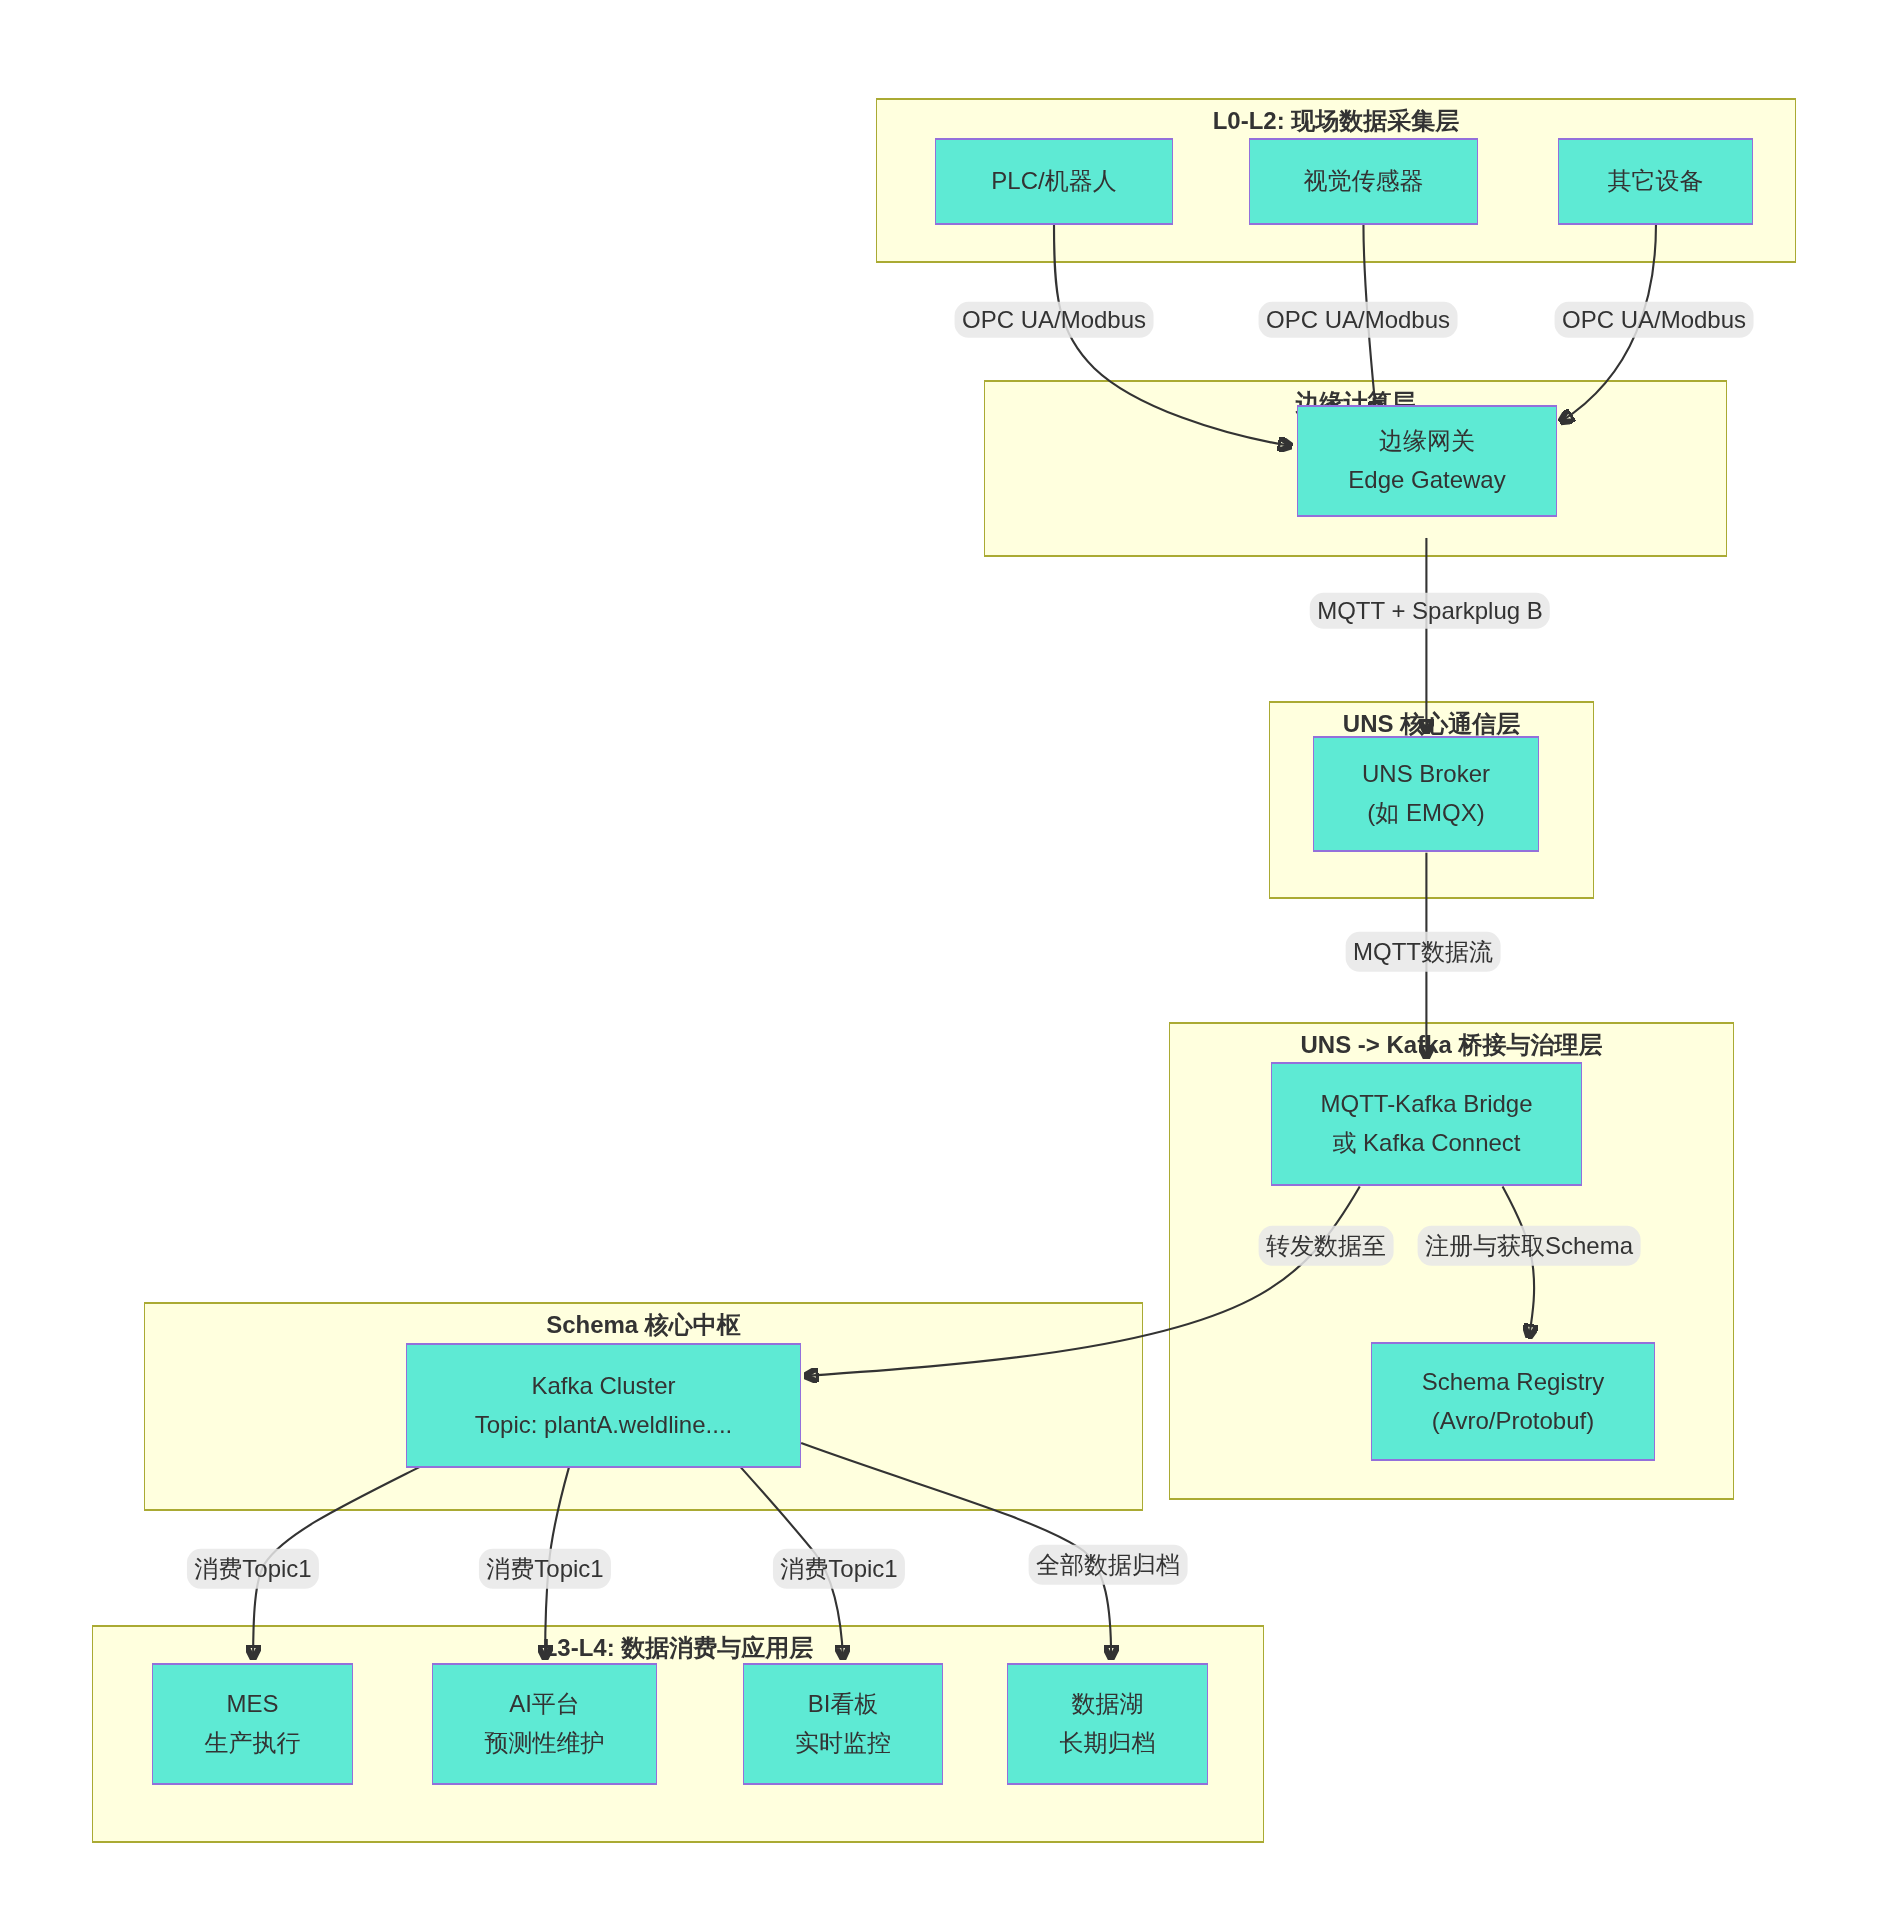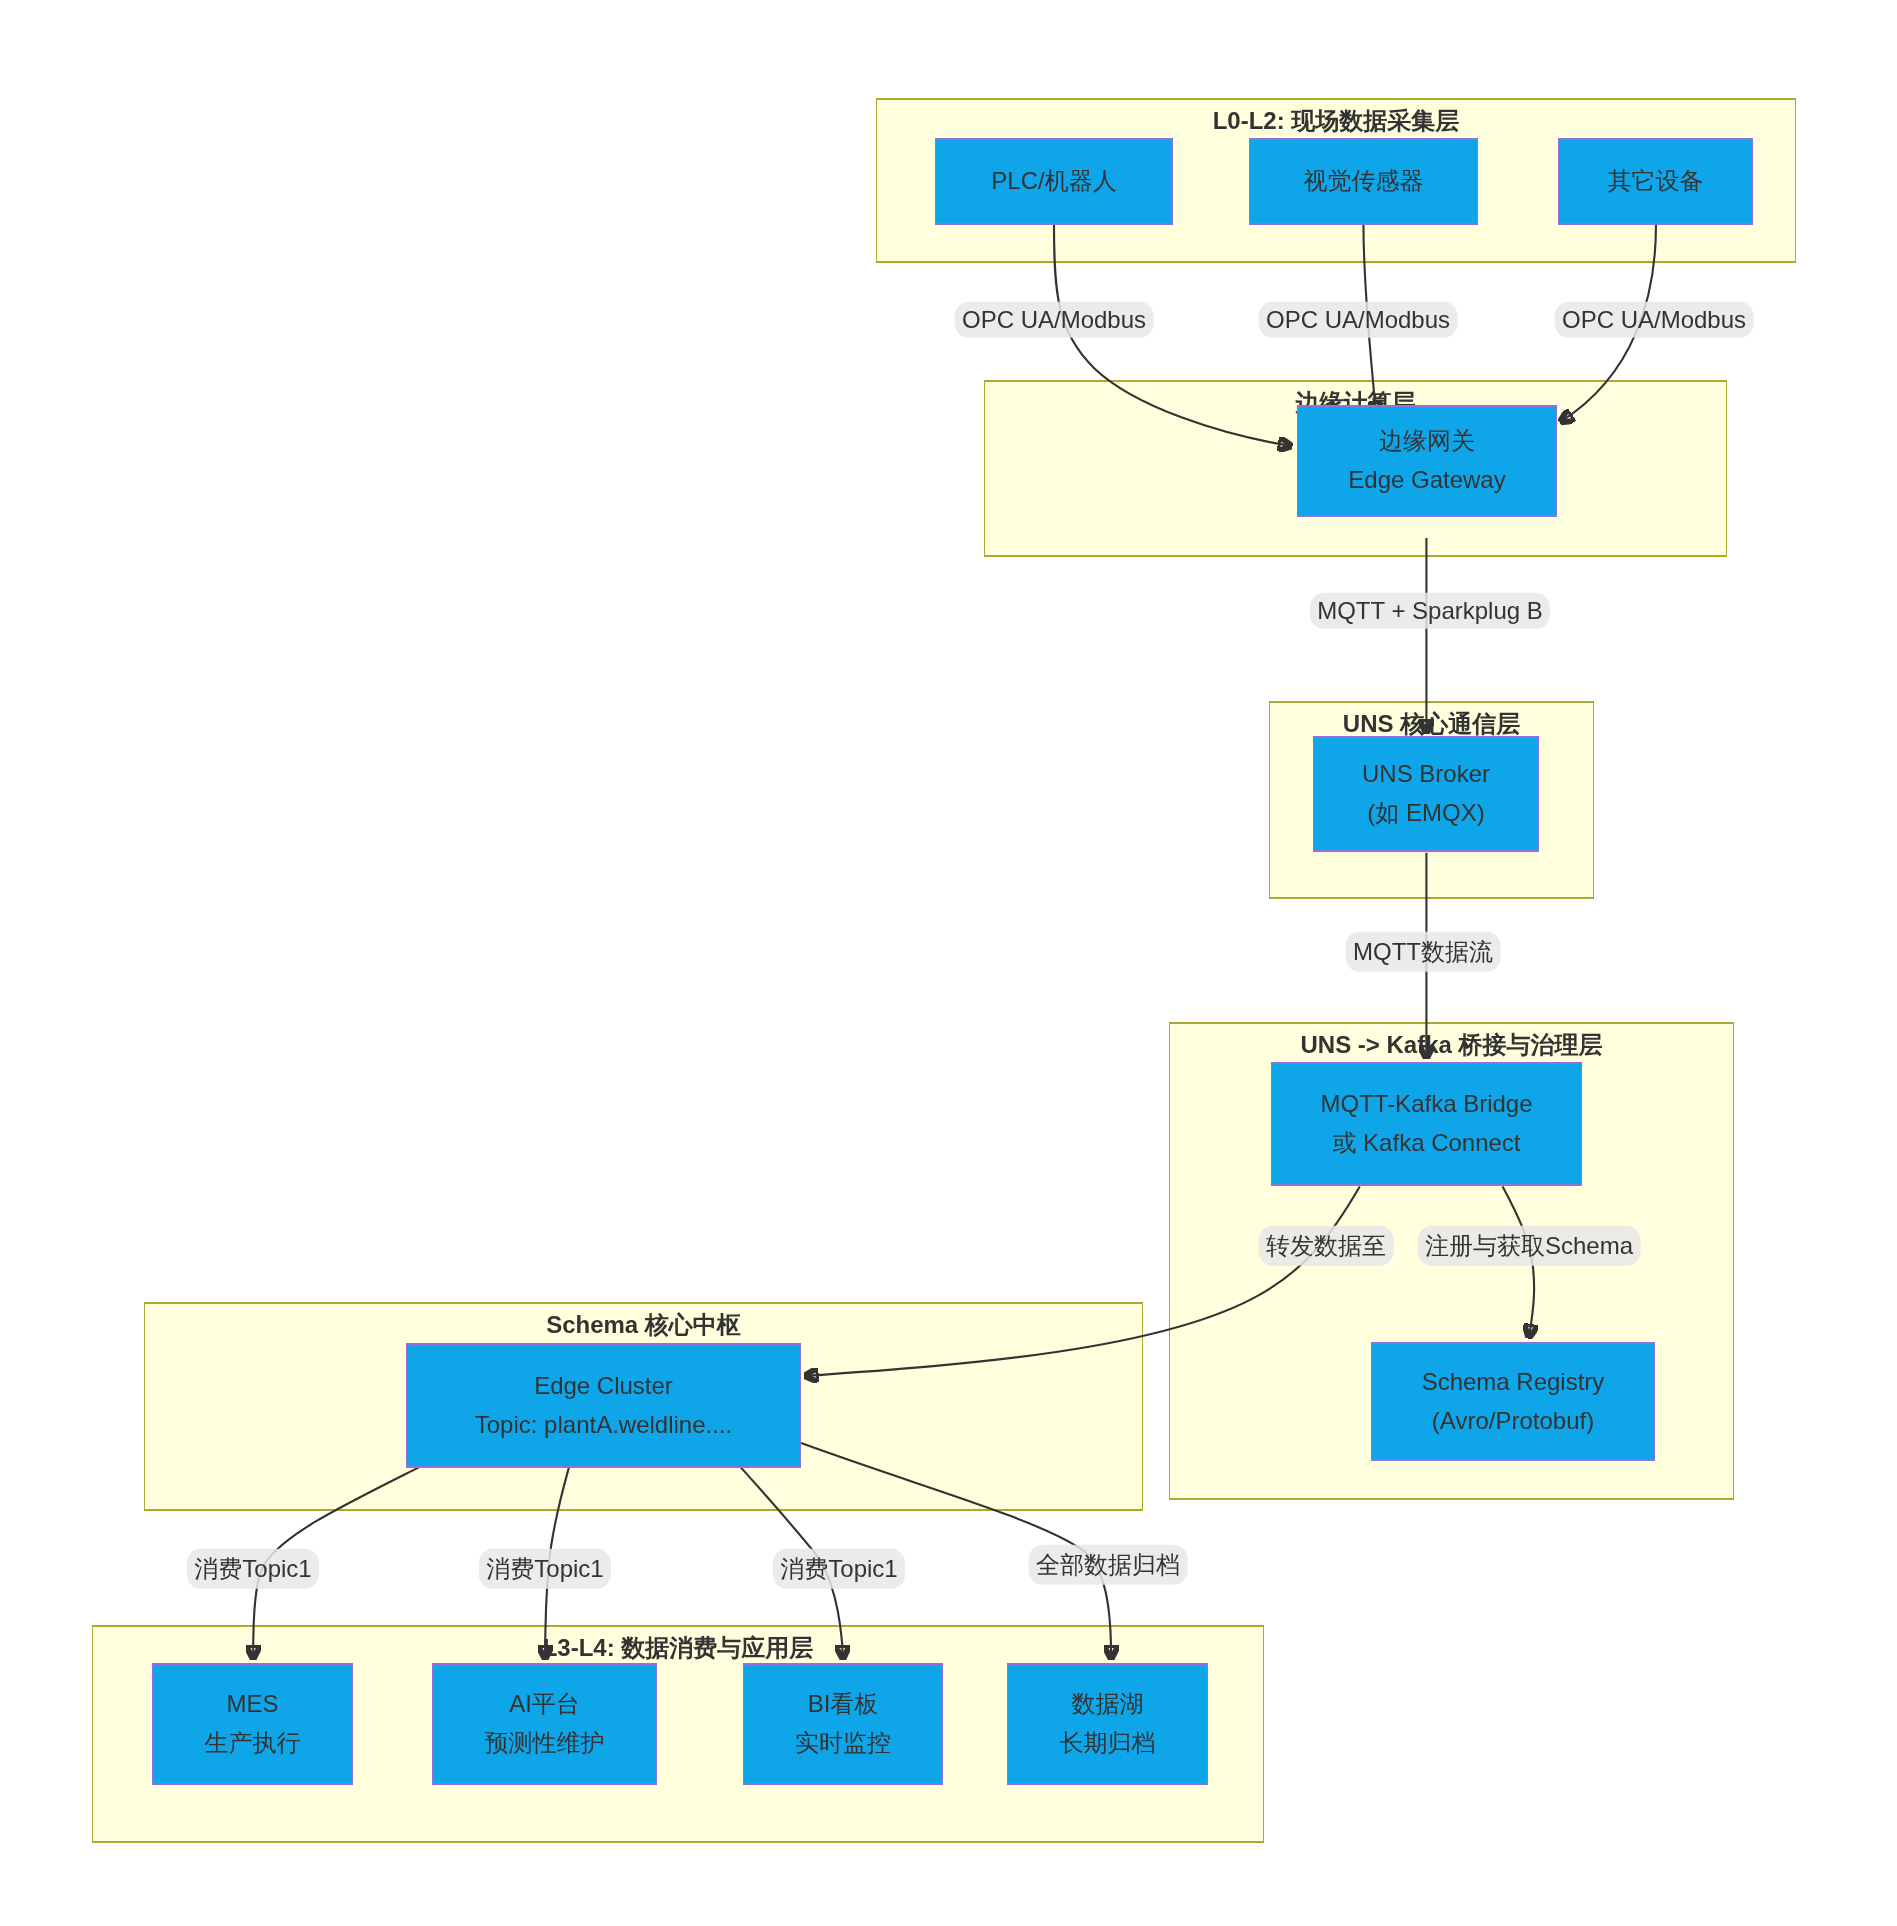--- a/index.html
+++ b/index.html
@@ -42,21 +42,21 @@
     top: 0;
     z-index: 2;
   }
   svg#edges path {
     fill: none;
     stroke: #333333;
     stroke-width: 4;
   }
   .node {
     position: absolute;
-    background: #0ea5e9;
+    background: #5eead4;
     border: 1.6px solid #9370DB;
     border-top-width: 2.6px;
     border-bottom-width: 2.6px;
     box-sizing: border-box;
     display: flex;
     flex-direction: column;
     justify-content: center;
     align-items: center;
     text-align: center;
     font-size: 24px;
@@ -154,21 +154,21 @@
     <span class="nl">MQTT-Kafka Bridge</span>
     <span class="nl">或 Kafka Connect</span>
   </div>
 
   <div class="node" style="left:1371px;top:1342px;width:284px;height:119px">
     <span class="nl">Schema Registry</span>
     <span class="nl">(Avro/Protobuf)</span>
   </div>
 
   <div class="node" style="left:406px;top:1343px;width:395px;height:125px">
-    <span class="nl">Edge Cluster</span>
+    <span class="nl">Kafka Cluster</span>
     <span class="nl">Topic: plantA.weldline....</span>
   </div>
 
   <div class="node" style="left:152px;top:1663px;width:201px;height:122px">
     <span class="nl">MES</span>
     <span class="nl">生产执行</span>
   </div>
 
   <div class="node" style="left:432px;top:1663px;width:225px;height:122px">
     <span class="nl">AI平台</span>

